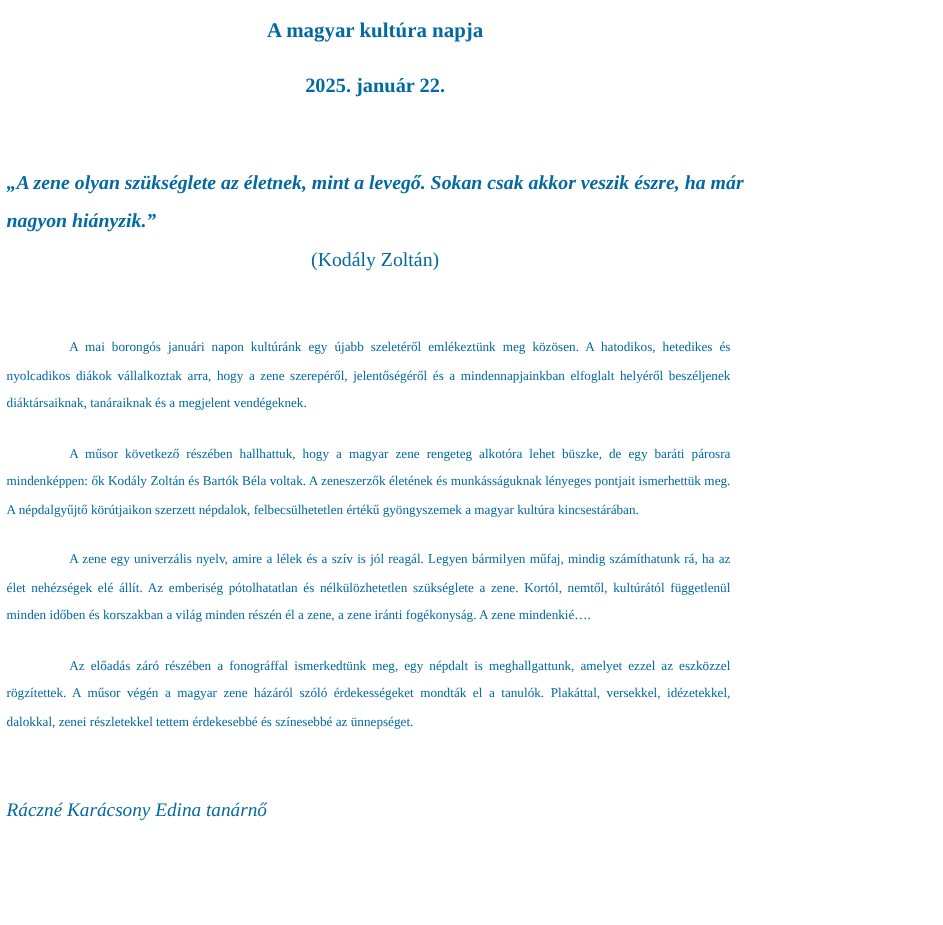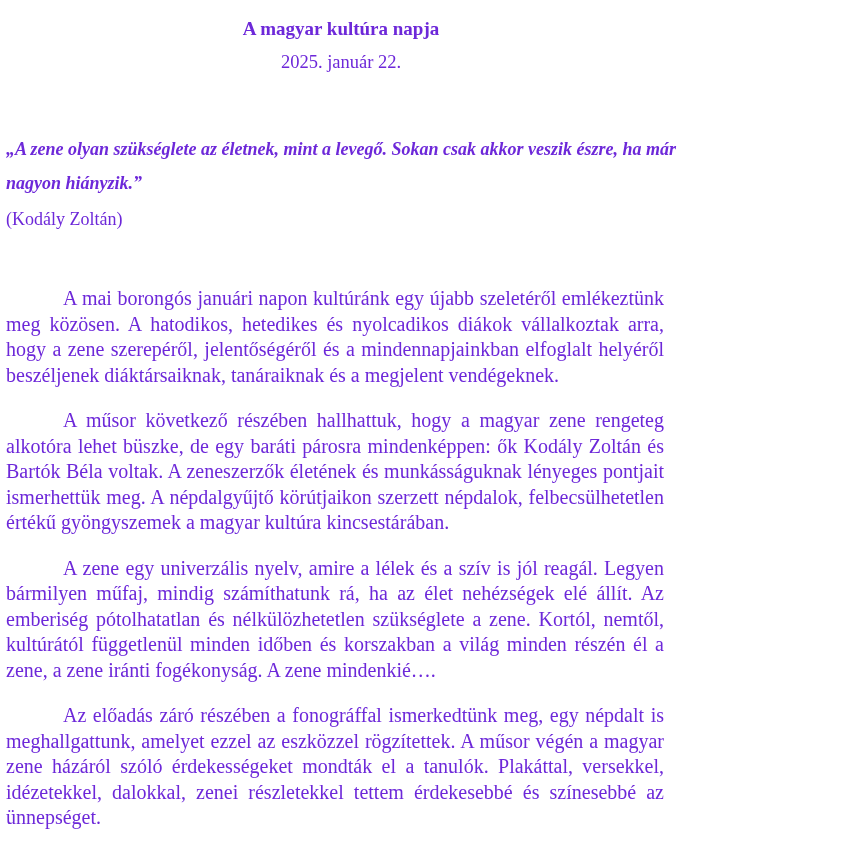--- a/index.html
+++ b/index.html
@@ -7,56 +7,56 @@
       margin: 0;
       padding: 0;
       background: #ffffff;
     }
     .page {
       position: relative;
       width: 686px;
       height: 841px;
       box-sizing: border-box;
       background: #ffffff;
-      color: #6d28d9;
+      color: #0369a1;
       font-family: "Liberation Serif", "DejaVu Serif", serif;
       padding: 16px 10px 0 6px;
       overflow: hidden;
     }
     .doc-title {
       margin: 0;
       font-size: 19px;
       line-height: 26px;
       font-weight: bold;
       text-align: center;
     }
     .doc-date {
-      margin: 8px 0 0 0;
+      margin: 25px 0 0 0;
       font-size: 18.5px;
       line-height: 25px;
-      font-weight: normal;
+      font-weight: bold;
       text-align: center;
     }
     .quote {
       margin: 57px 0 0 0;
       font-size: 18px;
       line-height: 34px;
       font-weight: bold;
       font-style: italic;
       text-align: justify;
     }
     .attribution {
       margin: 2px 0 0 0;
       font-size: 18px;
       line-height: 34px;
-      text-align: left;
+      text-align: center;
     }
     .body-text p {
       margin: 0 12px 20px 0;
-      font-size: 20px;
+      font-size: 12px;
       line-height: 25.5px;
       text-align: justify;
       text-indent: 57px;
       hyphens: manual;
       -webkit-hyphens: manual;
     }
     .body-text p:first-child {
       margin-top: 50px;
     }
     .signature {

